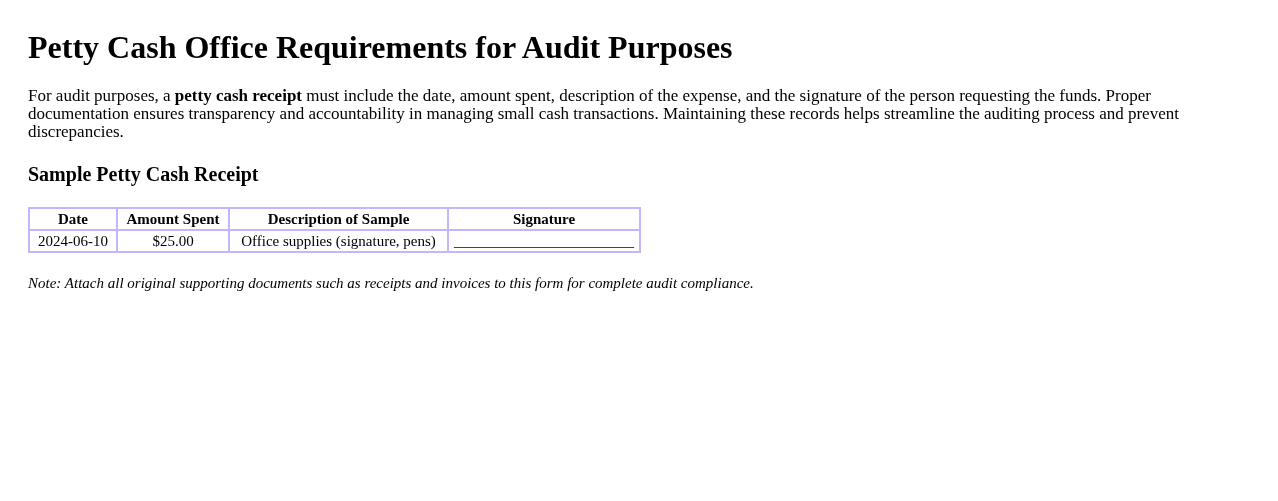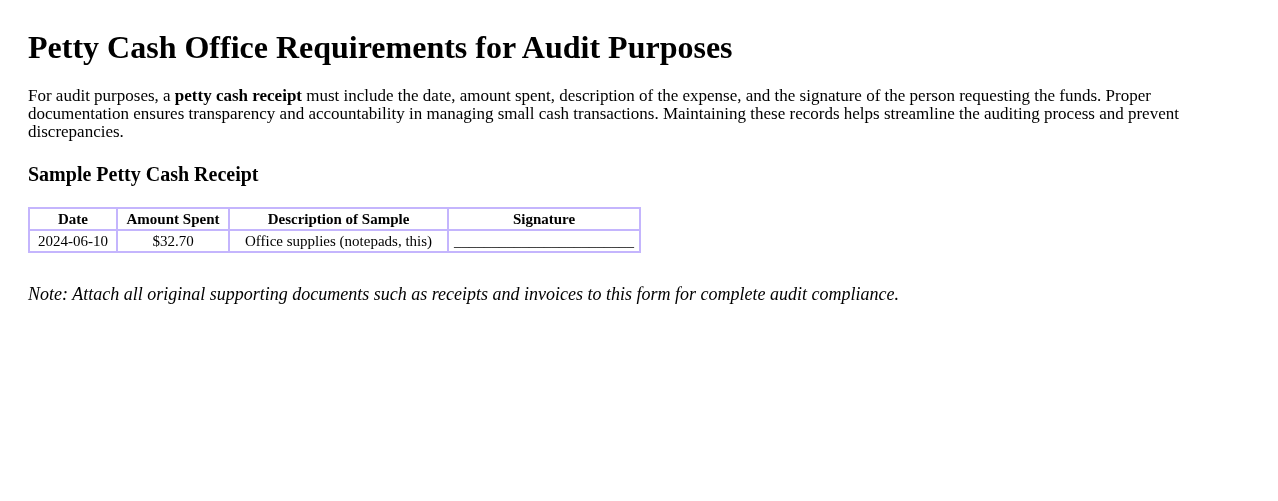--- a/index.html
+++ b/index.html
@@ -50,22 +50,22 @@
     }
     td {
       text-align: center;
     }
     th.col-date { width: 76px; }
     th.col-amount { width: 100px; border-radius: 6px; }
     th.col-desc { width: 207px; }
     th.col-sig { width: 177px; }
     p.note {
       font-style: italic;
-      font-size: 18px;
-      margin: 32px 0 0 0;
+      font-size: 15px;
+      margin: 21px 0 0 0;
       line-height: 18px;
     }
   </style>
 </head>
 <body>
 
 <h1>Petty Cash Office Requirements for Audit Purposes</h1>
 
 <p class="intro"><span>For audit purposes, a </span><strong>petty cash receipt</strong><span> must include the date, amount spent, description of the expense, and the signature of the person requesting the funds. Proper documentation ensures transparency and accountability in managing small cash transactions. Maintaining these records helps streamline the auditing process and prevent discrepancies.</span></p>
 
@@ -76,20 +76,20 @@
     <tr>
       <th class="col-date">Date</th>
       <th class="col-amount">Amount Spent</th>
       <th class="col-desc">Description of Sample</th>
       <th class="col-sig">Signature</th>
     </tr>
   </thead>
   <tbody>
     <tr>
       <td>2024-06-10</td>
-      <td>$32.70</td>
-      <td>Office supplies (notepads, this)</td>
+      <td>$25.00</td>
+      <td>Office supplies (signature, pens)</td>
       <td>________________________</td>
     </tr>
   </tbody>
 </table>
 
 <p class="note">Note: Attach all original supporting documents such as receipts and invoices to this form for complete audit compliance.</p>
 
 </body></html>

